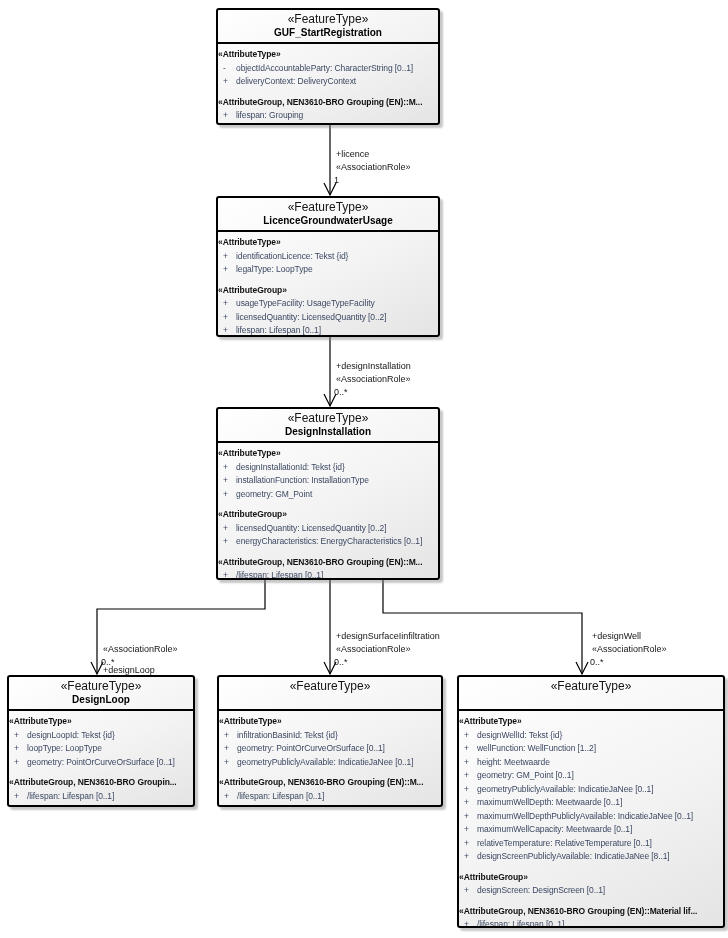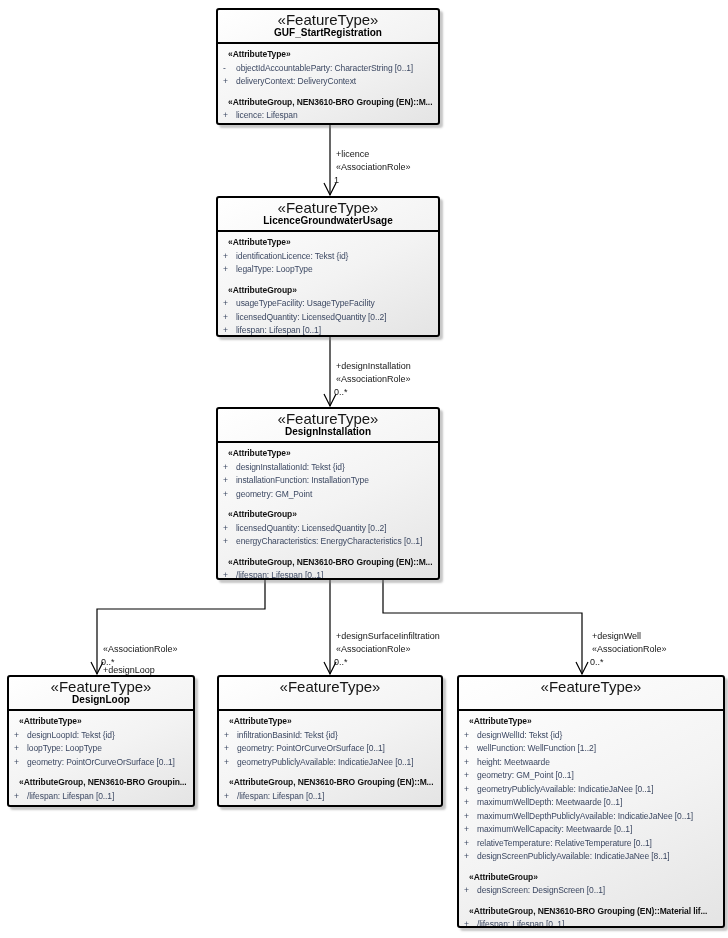--- a/index.html
+++ b/index.html
@@ -12,25 +12,25 @@
     position:absolute;box-sizing:border-box;
     border:2px solid #000;border-radius:3px;
     background:linear-gradient(155deg,#ffffff 0%,#f3f3f3 55%,#e4e4e4 100%);
     box-shadow:3px 3px 2px rgba(130,130,130,0.45);
     overflow:hidden;
   }
   .uml-header{
     box-sizing:border-box;height:34px;border-bottom:2px solid #000;
     text-align:center;padding-top:3px;
   }
-  .uml-stereotype{font-size:15px;line-height:13px;color:#151515;}
+  .uml-stereotype{font-size:12px;line-height:13px;color:#151515;}
   .uml-name{font-size:10px;line-height:14px;font-weight:bold;color:#000;}
   .uml-body{padding:4px 2px 2px 0;}
   .row{font-size:8.5px;line-height:13.5px;letter-spacing:-0.1px;white-space:nowrap;overflow:hidden;}
-  .row.stereo{font-weight:bold;color:#101010;padding-left:10px;}
+  .row.stereo{font-weight:bold;color:#101010;}
   .uml-body .row.stereo:not(:first-child){margin-top:7px;}
   .row.attr{display:flex;color:#3c4862;}
   .row.attr .vis{flex:none;width:13px;padding-left:5px;}
   .row.attr .txt{flex:1;overflow:hidden;}
   .conn-label{
     position:absolute;font-size:9px;line-height:13px;color:#151515;white-space:nowrap;
   }
 </style>
 </head>
 <body>
@@ -59,21 +59,21 @@
           <span class="vis">-</span>
           <span class="txt">objectIdAccountableParty: CharacterString [0..1]</span>
         </div>
         <div class="row attr">
           <span class="vis">+</span>
           <span class="txt">deliveryContext: DeliveryContext</span>
         </div>
         <div class="row stereo">«AttributeGroup, NEN3610-BRO Grouping (EN)::M...</div>
         <div class="row attr">
           <span class="vis">+</span>
-          <span class="txt">licence: Lifespan</span>
+          <span class="txt">lifespan: Grouping</span>
         </div>
       </div>
   </div>
     <div class="uml-class" style="left: 216px; top: 196px; width: 224px; height: 141px;">
     <div class="uml-header">
       <div class="uml-stereotype">«FeatureType»</div>
       <div class="uml-name">LicenceGroundwaterUsage</div>
     </div>
     <div class="uml-body">
         <div class="row stereo">«AttributeType»</div>

